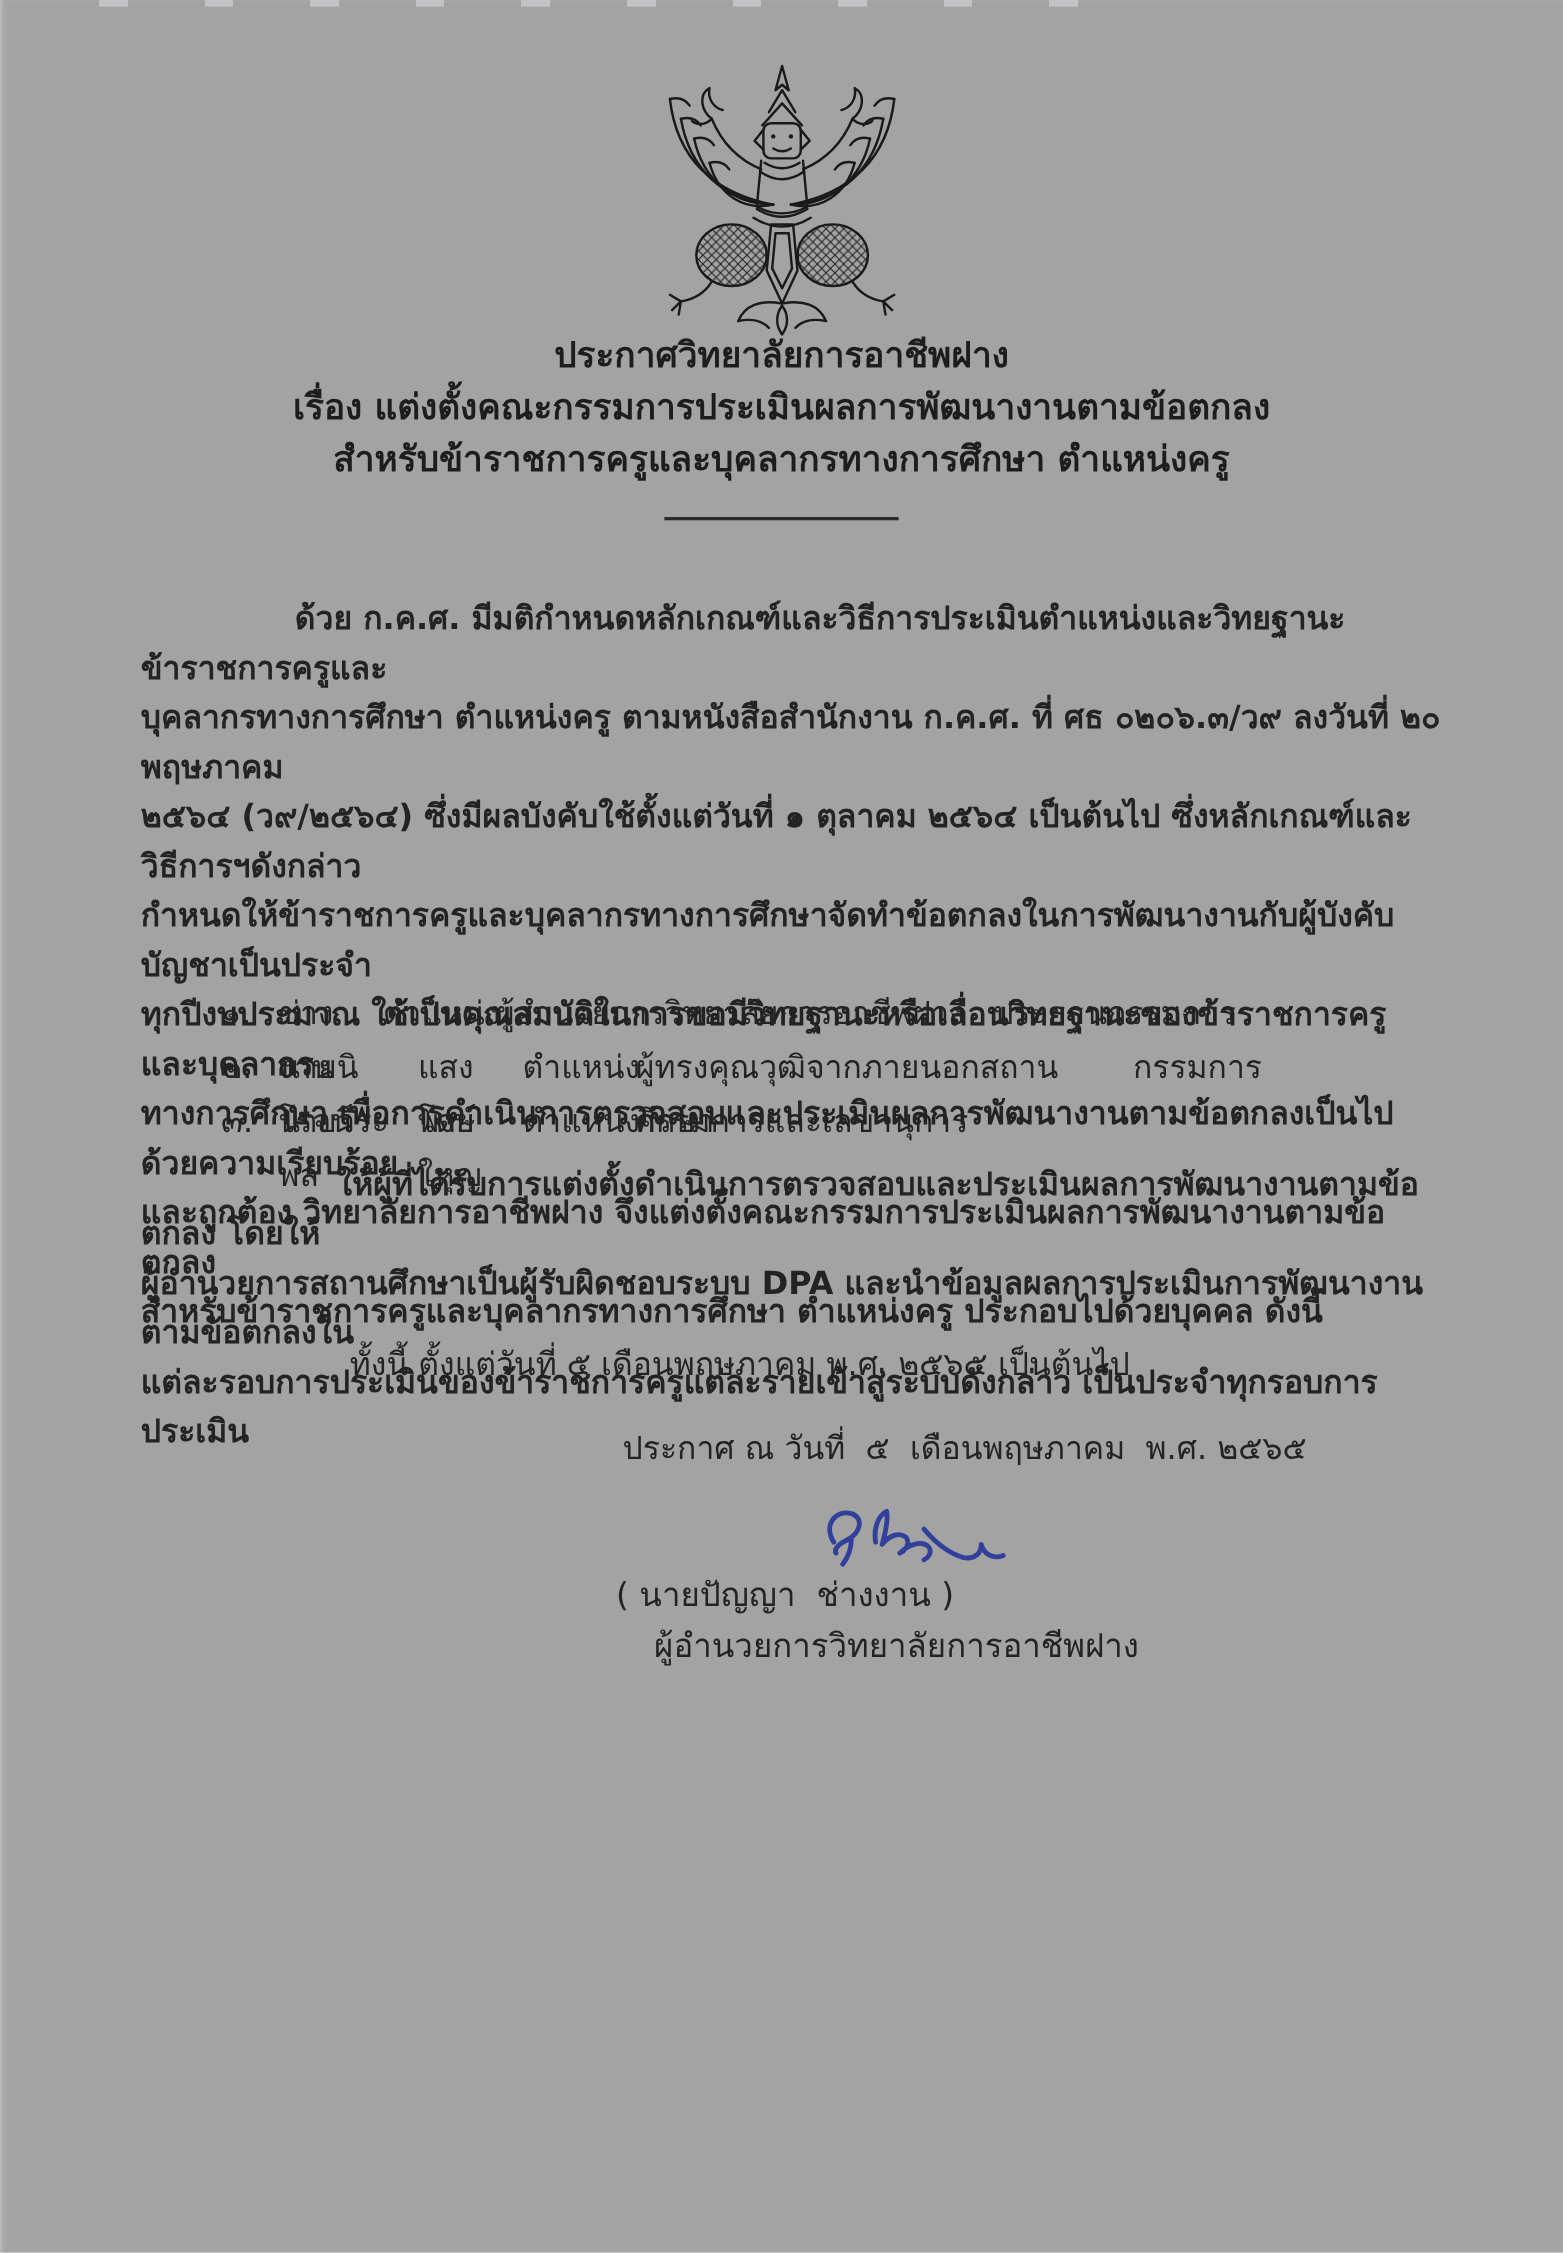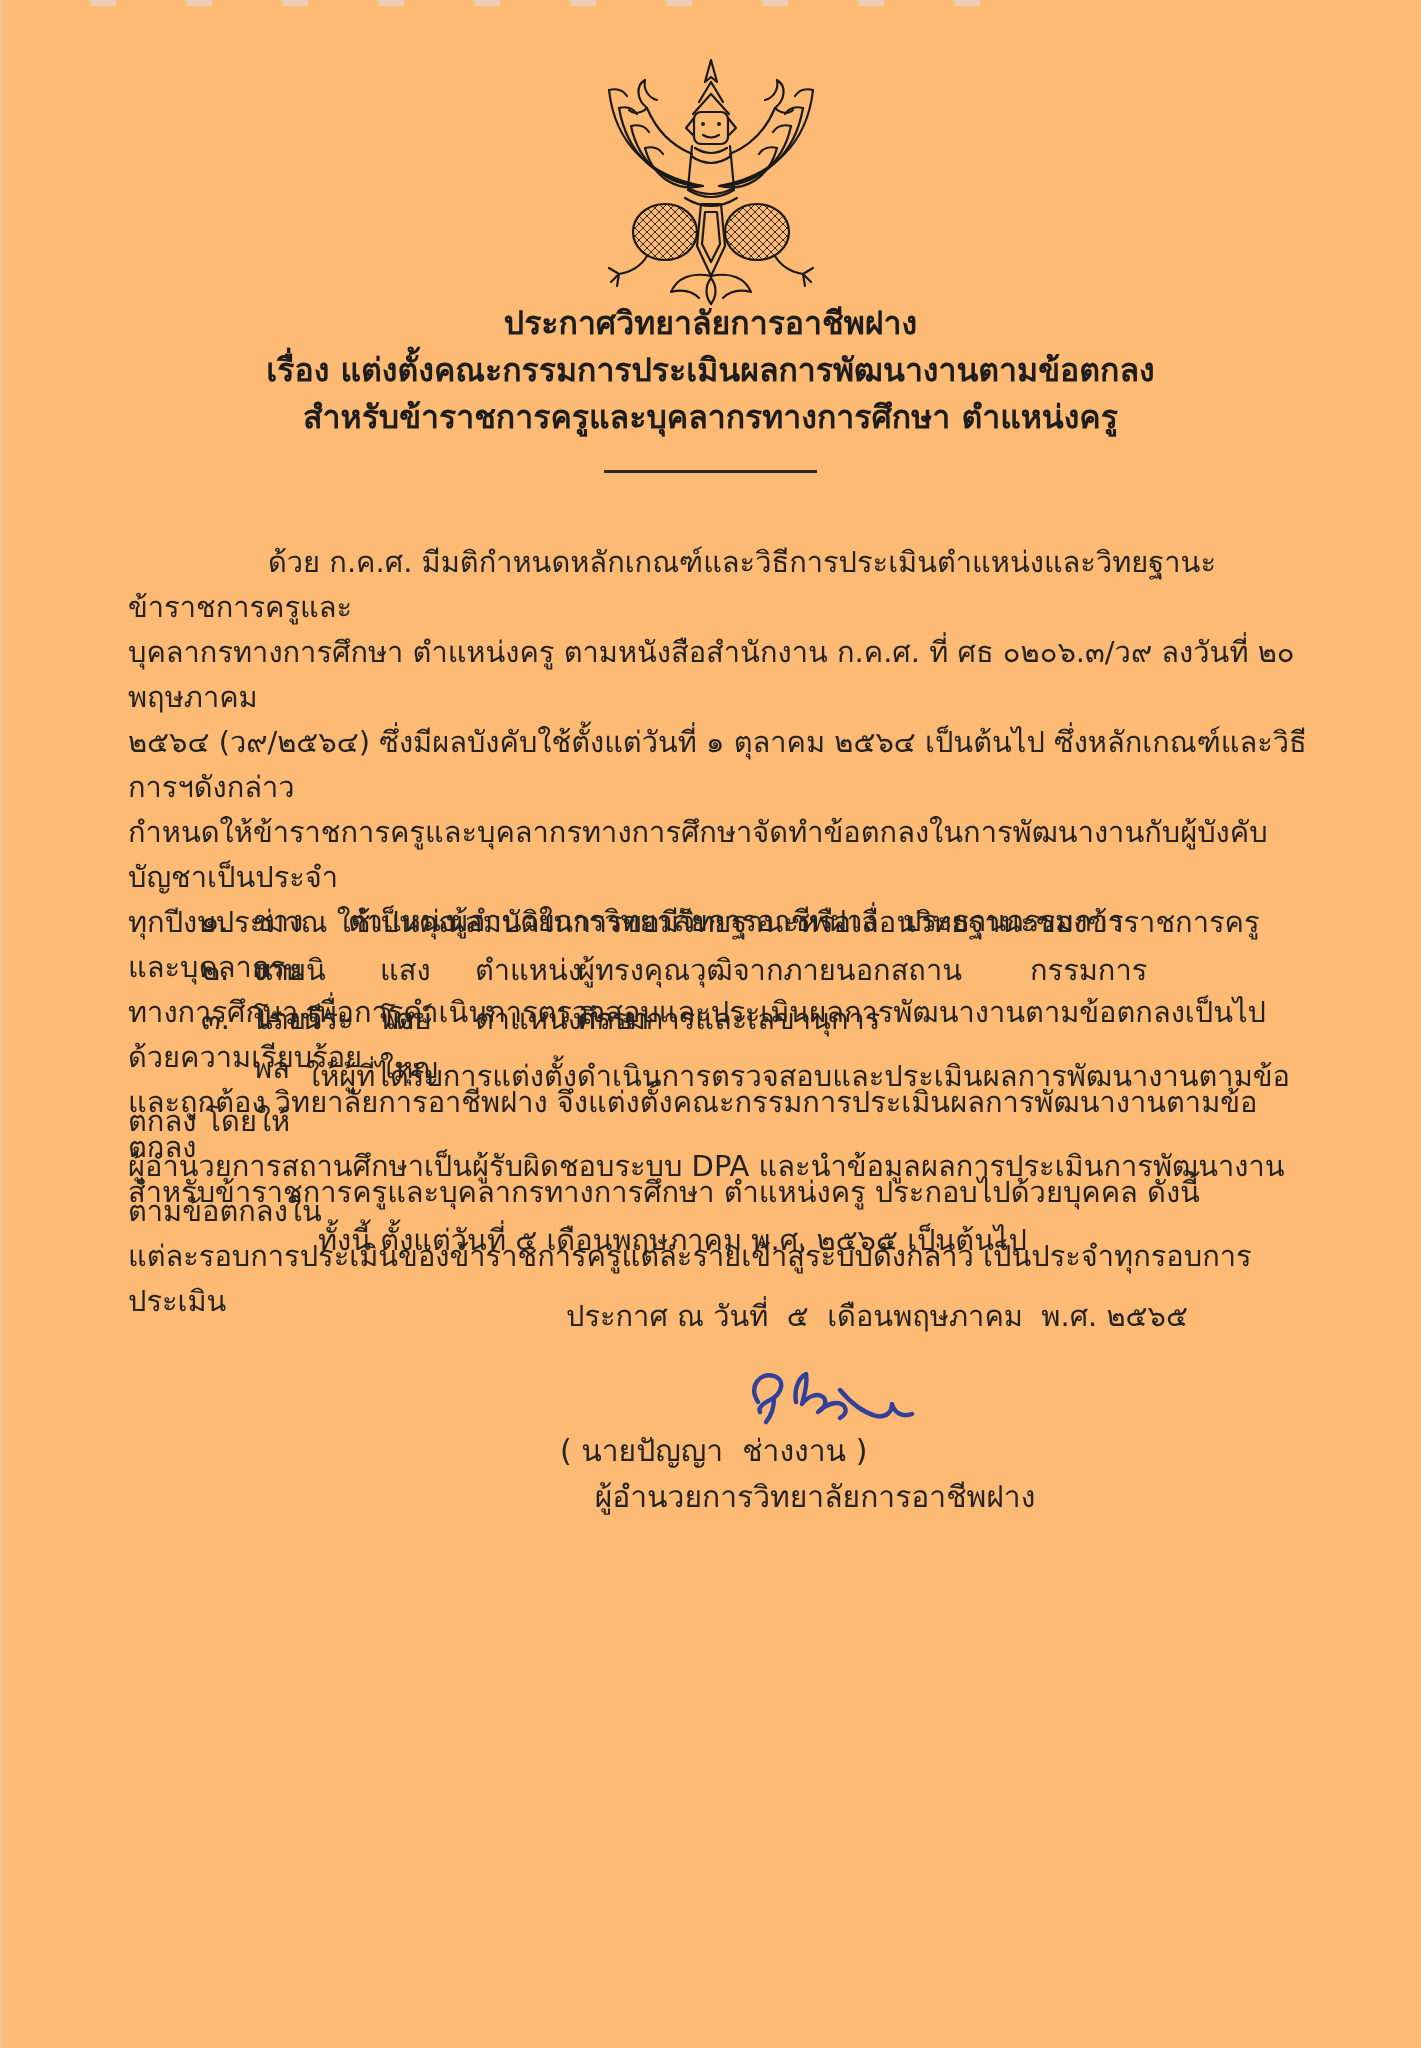--- a/index.html
+++ b/index.html
@@ -1,19 +1,19 @@
 <!DOCTYPE html>
 <html lang="th"><head>
 <meta charset="utf-8">
 <style>
   html,body{margin:0;padding:0;background:#ffffff;}
   .page{
     position:relative;
     width:1421px;height:2048px;
-    background:#fdba74;
+    background:#a3a3a3;
     overflow:hidden;
     font-family:"DejaVu Sans","Liberation Sans",sans-serif;
     color:#232323;
     box-shadow:inset 4px 0 6px -4px #d8d8de;
   }
   .scan-top{
     position:absolute;top:0;left:90px;width:920px;height:6px;
     background:repeating-linear-gradient(90deg,#dcdce2 0 26px,transparent 26px 96px);
     opacity:.55;
   }
@@ -22,21 +22,21 @@
     width:240px;height:252px;
   }
   .title-block{
     position:absolute;top:300px;left:0;width:100%;
     text-align:center;font-size:32px;font-weight:700;line-height:47px;color:#1d1d1d;
   }
   .rule{
     position:absolute;top:470px;left:604px;width:213px;height:0;
     border-top:3px solid #2a2a2a;
   }
-  .body-text{font-size:29px;line-height:45px;}
+  .body-text{font-size:29px;line-height:45px;font-weight:bold;}
   .para1{position:absolute;top:540px;left:128px;width:1182px;}
   .para1 .l0{text-indent:140px;}
   .para2{position:absolute;top:1054px;left:128px;width:1186px;}
   .para2 .l0{text-indent:178px;}
   .committee{position:absolute;top:897px;left:201px;width:1118px;font-size:29px;}
   .committee .row{display:flex;align-items:baseline;height:49px;line-height:49px;}
   .committee .c-no{width:52px;flex:0 0 auto;}
   .committee .c-first{width:127px;flex:0 0 auto;}
   .committee .c-last{width:95px;flex:0 0 auto;}
   .committee .c-poslabel{width:103px;flex:0 0 auto;}

